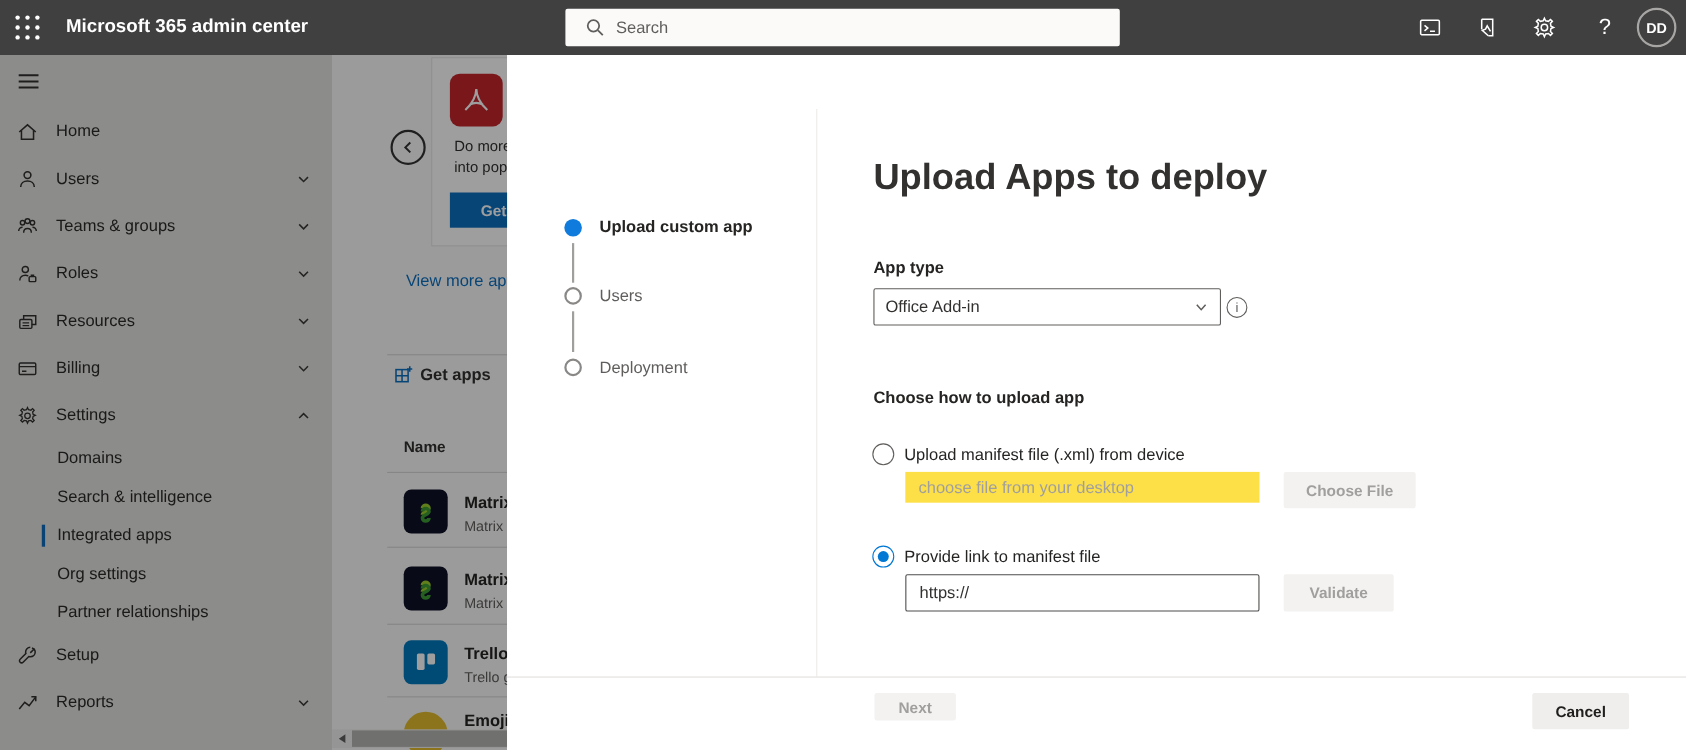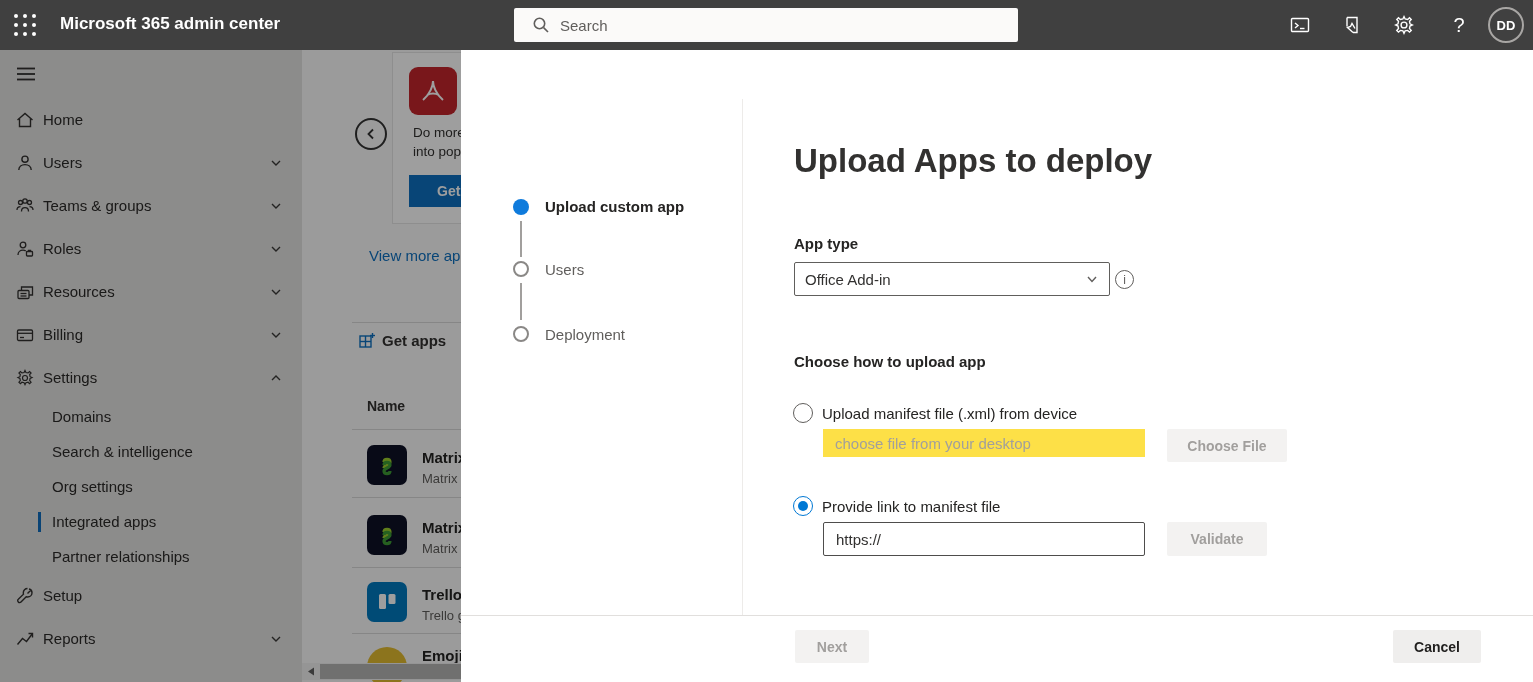--- a/index.html
+++ b/index.html
@@ -24,21 +24,21 @@
   .avatar { position:absolute; left:1488px; top:7px; width:36px; height:36px; border-radius:50%;
             border:2px solid #a8a6a4; color:#fff; font-size:13px; font-weight:700;
             display:flex; align-items:center; justify-content:center; cursor:pointer; }
 
   
   .sidebar { position:absolute; left:0; top:50px; width:302px; bottom:0; background:#e3e2e0; }
   .hamburger { position:absolute; left:14px; top:12px; width:24px; height:24px; color:#323130; cursor:pointer; }
   .nav { position:absolute; left:0; top:48px; width:100%; }
   .nav-item { position:relative; height:43px; display:flex; align-items:center; padding-left:15px; cursor:pointer; }
   .nav-item .nico { width:20px; height:20px; color:#323130; flex:0 0 auto; }
-  .nav-item .nlabel { margin-left:8px; font-size:15px; color:#2b2a29; }
+  .nav-item .nlabel { margin-left:16px; font-size:15px; color:#2b2a29; }
   .nav-item .chev { position:absolute; right:18px; top:50%; margin-top:-8px; width:16px; height:16px; color:#3b3a39; }
   .nav-sub { position:relative; height:35px; display:flex; align-items:center; padding-left:52px; cursor:pointer; }
   .nav-sub .nlabel { font-size:15px; color:#2b2a29; }
   .sel-bar { position:absolute; left:38px; top:50%; margin-top:-10px; width:3px; height:20px; background:#0f6cbd; }
 
   
   .bgcontent { position:absolute; left:302px; top:50px; width:1231px; bottom:0; background:#fafafa; }
   .promo-card { position:absolute; left:90px; top:2px; width:380px; height:172px; background:#fff; border:1px solid #e6e6e6; }
   .adobe-ico { position:absolute; left:16px; top:14px; width:48px; height:48px; background:#c3262c; border-radius:9px;
                display:flex; align-items:center; justify-content:center; }
@@ -94,21 +94,21 @@
                 padding:0 12px; font-size:15px; color:#323130; font-family:"Liberation Sans", sans-serif; }
   .file-input::placeholder { color:#a19f9d; }
   .url-input { position:absolute; left:362px; width:322px; height:34px; background:#fff; border:1px solid #4e4d4c;
                border-radius:2px; outline:none; padding:0 12px; font-size:15px; color:#323130;
                font-family:"Liberation Sans", sans-serif; }
   .btn { font-family:"Liberation Sans", sans-serif; font-size:14px; font-weight:600; border:none; border-radius:2px; cursor:pointer; }
   .btn.disabled { background:#f3f2f1; color:#a19f9d; cursor:default; }
   .choose-btn { position:absolute; left:706px; width:120px; height:33px; }
   .validate-btn { position:absolute; left:706px; width:100px; height:34px; }
   .footer-divider { position:absolute; left:0; top:565px; width:100%; height:1px; background:#e1dfdd; }
-  .next-btn { position:absolute; left:334px; top:580px; width:74px; height:33px; }
+  .next-btn { position:absolute; left:334px; top:580px; width:74px; height:25px; }
   .cancel-btn { position:absolute; left:932px; top:580px; width:88px; height:33px; background:#efeeed; color:#201f1e; }
 </style>
 </head>
 <body>
 
 <div class="screen">
 
   <div class="topbar">
     <div class="waffle">
       <i></i>
@@ -236,25 +236,25 @@
             <polyline points="4,10 8,6 12,10"></polyline>
           </svg>
       </div>
       <div class="nav-sub">
         <span class="nlabel">Domains</span>
       </div>
       <div class="nav-sub">
         <span class="nlabel">Search &amp; intelligence</span>
       </div>
       <div class="nav-sub">
-        <span class="nlabel">Org settings</span>
-      </div>
-      <div class="nav-sub">
         <span class="sel-bar"></span>
         <span class="nlabel">Integrated apps</span>
+      </div>
+      <div class="nav-sub">
+        <span class="nlabel">Org settings</span>
       </div>
       <div class="nav-sub">
         <span class="nlabel">Partner relationships</span>
       </div>
       <div class="nav-item">
         <svg class="nico" viewBox="0 0 20 20" fill="none" stroke="currentColor" stroke-width="1.4">
             <path d="M12.5 7.5 L16.5 3.5 M14 3 c2 .5 3 2 3 3.8 0 2.4-2 4.2-4.4 4.2-.5 0-1-.1-1.4-.2 L6 16 c-.8 .8-2 .8-2.7 0-.8-.8-.8-2 0-2.7 L8.5 8.2 c-.2-.5-.2-1-.2-1.4 C8.3 4.4 10.1 2.5 12.5 2.5"></path>
           </svg>
         <span class="nlabel">Setup</span>
       </div>

